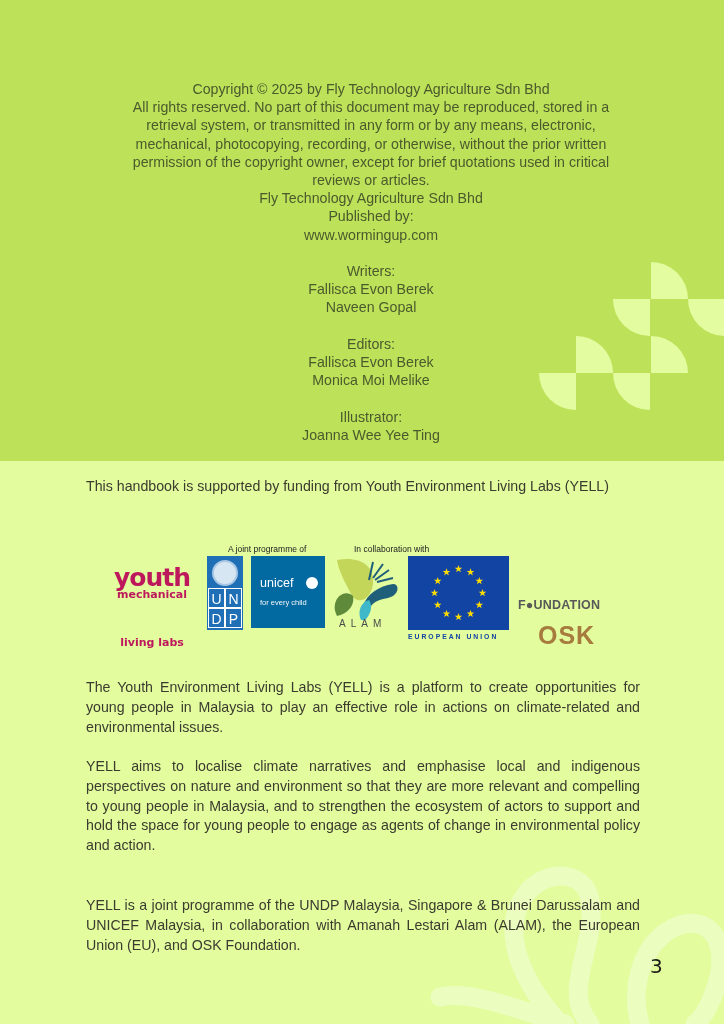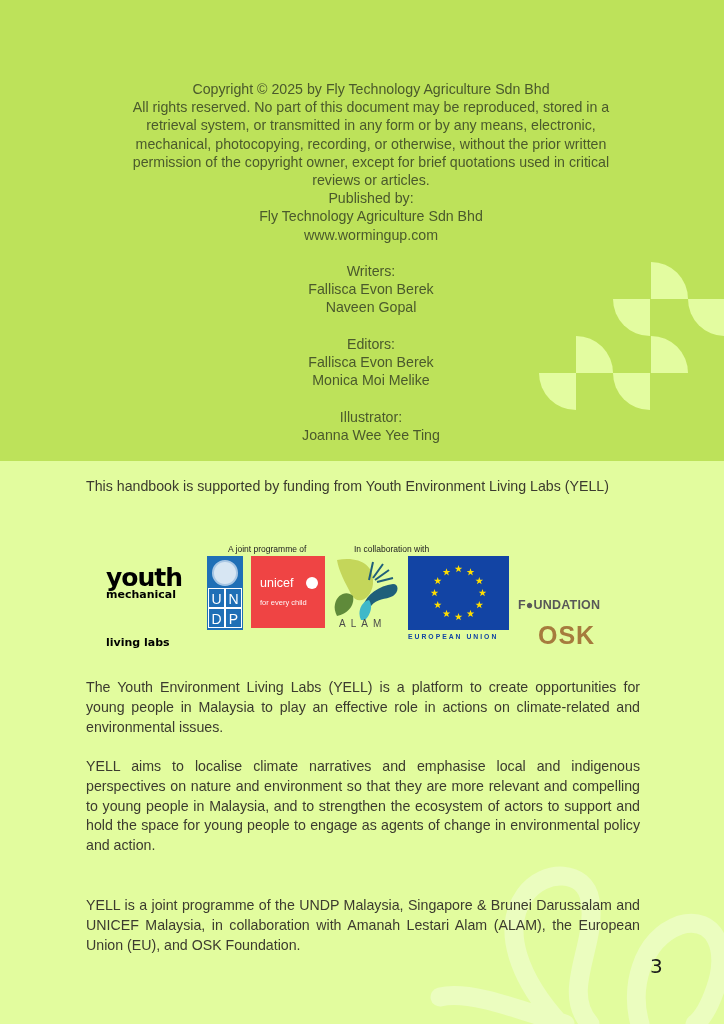--- a/index.html
+++ b/index.html
@@ -13,30 +13,30 @@
   .credits .gap { display: block; height: 18.2px; }
 
   .qc { position: absolute; width: 37px; height: 37px; background: #e3fca0; }
   .qc.tr { border-top-right-radius: 37px; }
   .qc.bl { border-bottom-left-radius: 37px; }
 
   .worm { position: absolute; left: 0; top: 0; width: 724px; height: 1024px; pointer-events: none; }
 
   .support { position: absolute; left: 86px; top: 477px; width: 554px; font-size: 14.2px; line-height: 19px; color: #3c3b2f; text-align: justify; }
   .lbl-small { position: absolute; font-size: 8.5px; font-weight: normal; color: #222; white-space: nowrap; margin-left: 21px; }
-  .youth { position: absolute; left: 106px; top: 567px; width: 92px; color: #000000; font-family: "DejaVu Sans", sans-serif; }
+  .youth { position: absolute; left: 106px; top: 567px; width: 92px; text-align: center; color: #be185d; font-family: "DejaVu Sans", sans-serif; }
   .youth .y1 { display: block; font-size: 25px; font-weight: bold; line-height: 22px; letter-spacing: -1px; }
   .youth .y2 { display: block; font-size: 11px; line-height: 12px; font-weight: bold; }
   .youth .y3 { display: block; font-size: 11px; line-height: 12px; font-weight: bold; margin-top: 36px; }
 
   .undp { position: absolute; left: 207px; top: 556px; width: 36px; height: 74px; background: #1f6fb6; }
   .undp .emblem { position: absolute; left: 5px; top: 4px; width: 26px; height: 26px; border-radius: 50%; background: #d7e6f3; border: 2px solid #a9c7e4; }
   .undp .cell { position: absolute; width: 17px; height: 20px; color: #fff; font-size: 14px; text-align: center; line-height: 20px; border: 1px solid #fff; }
 
-  .unicef { position: absolute; left: 251px; top: 556px; width: 74px; height: 72px; background: #ef4444; color: #fff; }
+  .unicef { position: absolute; left: 251px; top: 556px; width: 74px; height: 72px; background: #0369a1; color: #fff; }
   .unicef .u1 { position: absolute; left: 9px; top: 20px; font-size: 12.5px; white-space: nowrap; }
   .unicef .u2 { position: absolute; left: 9px; top: 42px; font-size: 7.5px; white-space: nowrap; opacity: 0.95; }
   .unicef .dot { position: absolute; left: 55px; top: 21px; width: 12px; height: 12px; border-radius: 50%; background: #fff; }
 
   .alam { position: absolute; left: 333px; top: 556px; width: 68px; height: 76px; }
   .alam-text { position: absolute; left: 339px; top: 618px; font-size: 10px; letter-spacing: 5px; color: #4a4a4a; white-space: nowrap; text-align: right; }
 
   .eu { position: absolute; left: 408px; top: 556px; width: 101px; height: 74px; background: #1244a4; }
   .eu-text { position: absolute; left: 408px; top: 633px; width: 101px; font-size: 6.8px; letter-spacing: 2px; color: #1244a4; white-space: nowrap; font-weight: bold; }
 
@@ -63,22 +63,22 @@
   <div class="qc bl" style="left:539px;top:373px;"></div>
   <div class="qc bl" style="left:613px;top:373px;"></div>
 
   <div class="credits">
     <span class="line">Copyright © 2025 by Fly Technology Agriculture Sdn Bhd</span>
     <span class="line">All rights reserved. No part of this document may be reproduced, stored in a</span>
     <span class="line">retrieval system, or transmitted in any form or by any means, electronic,</span>
     <span class="line">mechanical, photocopying, recording, or otherwise, without the prior written</span>
     <span class="line">permission of the copyright owner, except for brief quotations used in critical</span>
     <span class="line">reviews or articles.</span>
+    <span class="line">Fly Technology Agriculture Sdn Bhd</span>
     <span class="line">Published by:</span>
-    <span class="line">Fly Technology Agriculture Sdn Bhd</span>
     <span class="line">www.wormingup.com</span>
     <span class="gap"></span>
     <span class="line">Writers:</span>
     <span class="line">Fallisca Evon Berek</span>
     <span class="line">Naveen Gopal</span>
     <span class="gap"></span>
     <span class="line">Editors:</span>
     <span class="line">Fallisca Evon Berek</span>
     <span class="line">Monica Moi Melike</span>
     <span class="gap"></span>

